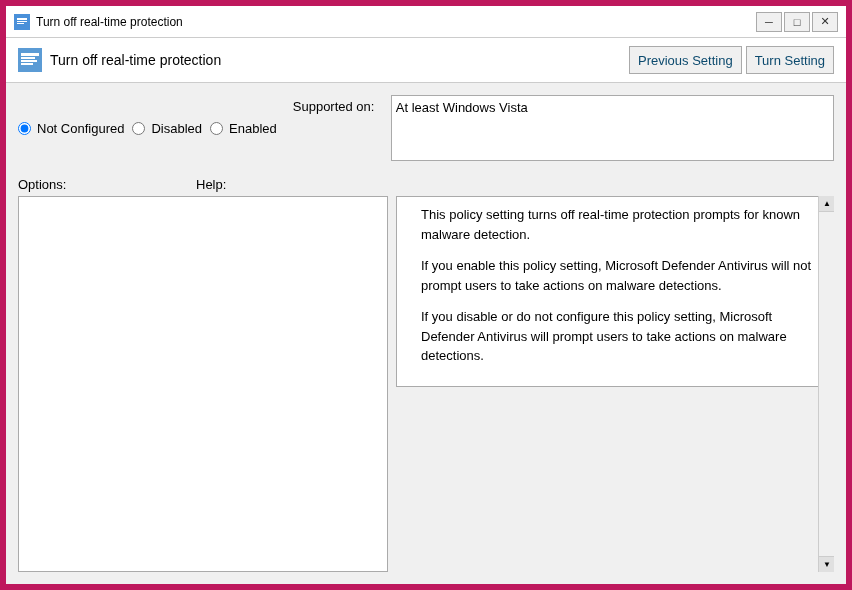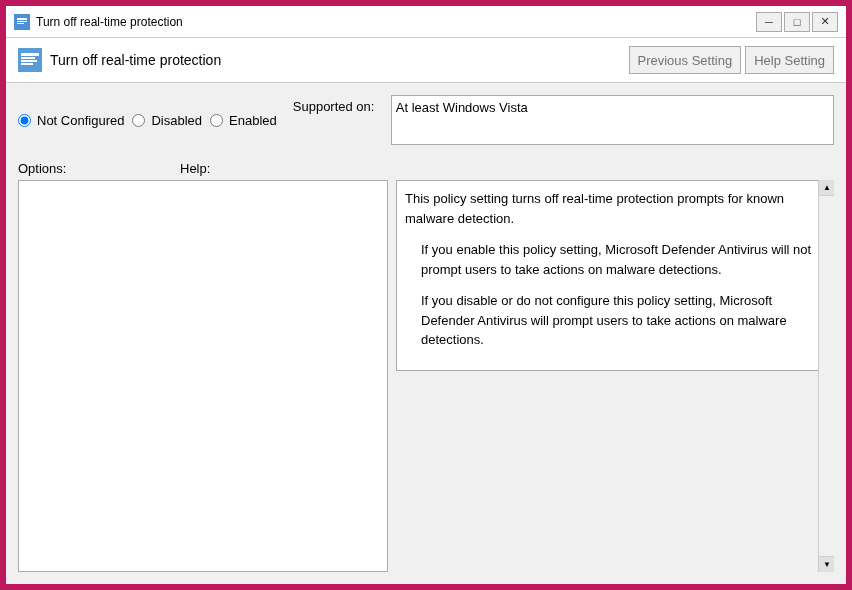--- a/index.html
+++ b/index.html
@@ -113,21 +113,21 @@
       gap: 4px;
     }
 
     .btn {
       padding: 4px 8px;
       background: #f0f0f0;
       border: 1px solid #aaa;
       cursor: pointer;
       font-size: 13px;
       height: 28px;
-      color: #737373;
+      color: #0c4a6e;
     }
 
     .content-area {
       flex: 1;
       display: flex;
       flex-direction: column;
       overflow: hidden;
     }
 
     .top-section {
@@ -192,32 +192,32 @@
       border: 1px solid #aaa;
       background: #fff;
       resize: none;
       padding: 2px 4px;
       font-size: 13px;
       outline: none;
     }
 
     .supported-input {
       width: 100%;
-      height: 50px;
+      height: 66px;
       border: 1px solid #aaa;
       background: #fff;
       padding: 4px;
       font-size: 13px;
       overflow-y: auto;
     }
 
     .middle-section {
       display: flex;
       padding: 4px 12px;
-      gap: 12px;
+      gap: 28px;
     }
 
     .options-label {
       min-width: 150px;
       font-size: 13px;
       color: #000;
       font-weight: 400;
     }
 
     .help-label {
@@ -250,20 +250,21 @@
       padding: 8px;
       overflow-y: auto;
       font-size: 13px;
       line-height: 1.5;
       color: #000;
       position: relative;
     }
 
     .help-text-block {
       margin-bottom: 12px;
+      margin-left: 16px;
     }
 
     .help-text-indent {
       margin-left: 16px;
       margin-bottom: 12px;
     }
   </style>
 </head>
 <body>
 
@@ -294,21 +295,21 @@
           <rect x="3" y="5" width="18" height="3" fill="white"></rect>
           <rect x="3" y="9" width="14" height="2" fill="white"></rect>
           <rect x="3" y="12" width="16" height="2" fill="white"></rect>
           <rect x="3" y="15" width="12" height="2" fill="white"></rect>
         </svg>
       </div>
       <span class="header-title">Turn off real-time protection</span>
     </div>
     <div class="header-buttons">
       <button class="btn">Previous Setting</button>
-      <button class="btn">Help Setting</button>
+      <button class="btn">Turn Setting</button>
     </div>
   </div>
 
   <div class="content-area">
     <div class="top-section">
 
       <div class="radio-group">
         <label class="radio-item">
           <input type="radio" name="config" checked="" style="">
           <span class="radio-label">Not Configured</span>

